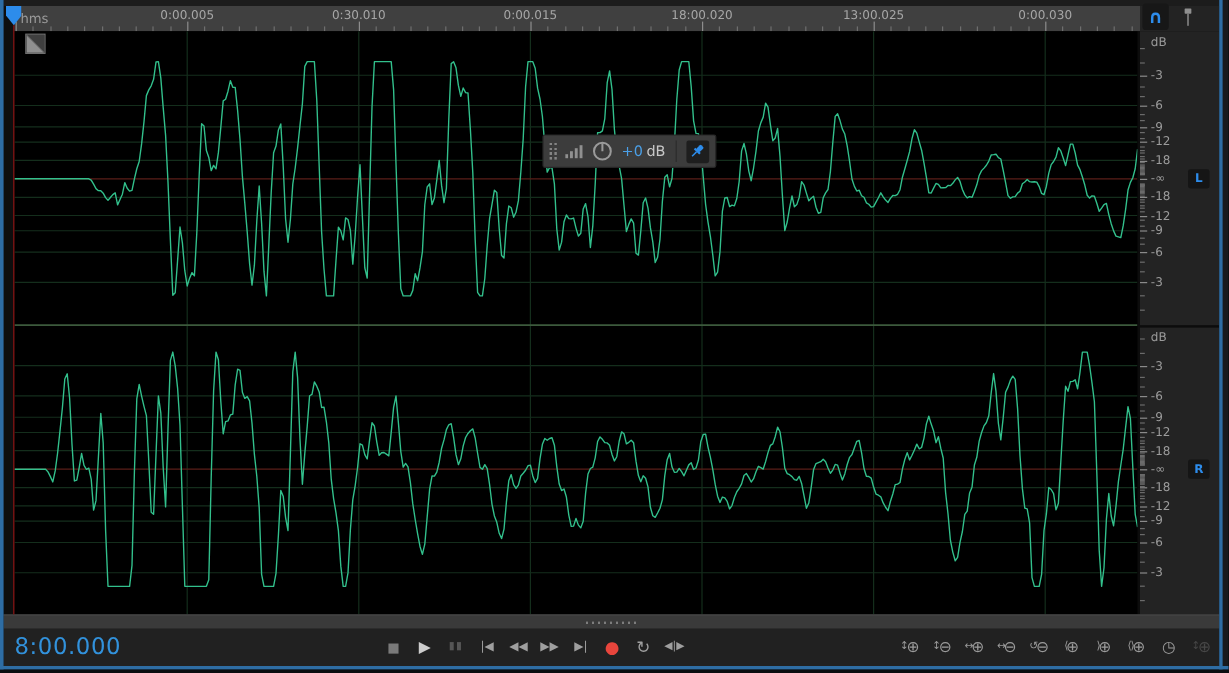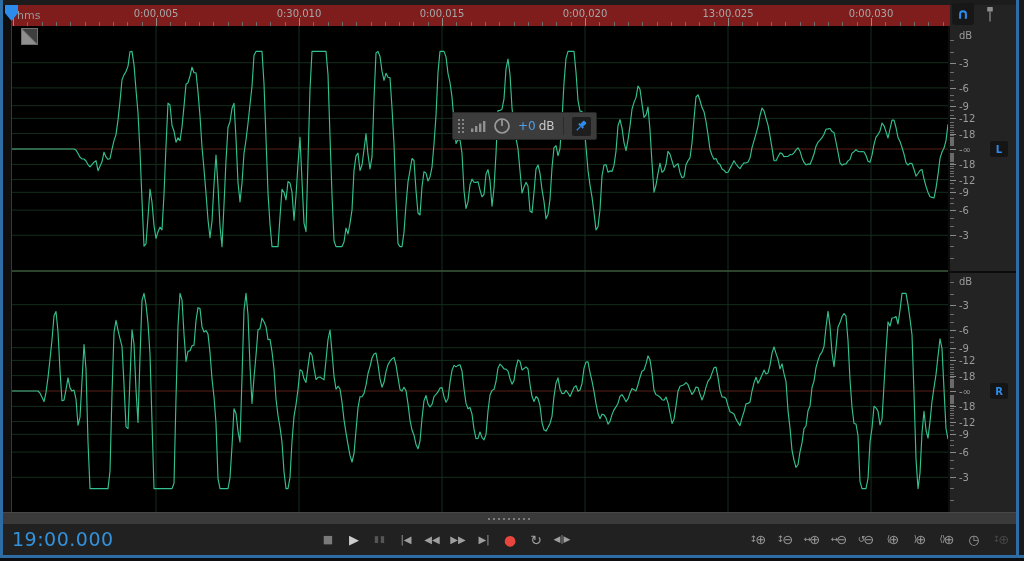--- a/index.html
+++ b/index.html
@@ -9,21 +9,21 @@
   
   #borderL{position:absolute;left:0;top:0;width:3px;height:561px;background:#2e6da4;z-index:40;}
   #borderR{position:absolute;left:1016px;top:0;width:3px;height:561px;background:#2e6da4;z-index:40;}
   #edgeR{position:absolute;left:1019px;top:0;width:5px;height:561px;background:#181a1e;z-index:40;}
   #borderB{position:absolute;left:0;top:555px;width:1024px;height:3px;background:#2e6da4;z-index:41;}
   #edgeB{position:absolute;left:0;top:558px;width:1024px;height:3px;background:#0b0d10;z-index:41;}
   #topStrip{position:absolute;left:3px;top:0;width:1016px;height:5px;background:#1c1c1c;}
   #leftGutter{position:absolute;left:3px;top:5px;width:9px;height:519px;background:#0e0e0e;}
 
   
-  #ruler{position:absolute;left:12px;top:5px;width:938px;height:21px;background:#7f1d1d;}
+  #ruler{position:absolute;left:12px;top:5px;width:938px;height:21px;background:#404040;}
   .tick{position:absolute;bottom:0;width:1px;height:4px;background:#6e6e6e;}
   .tick.major{height:8px;background:#8d8d8d;}
   .rlab{position:absolute;top:3px;width:64px;margin-left:-32px;text-align:center;font-size:10px;color:#a6a6a6;}
   #hmsLab{position:absolute;left:17px;top:9px;font-size:11px;color:#999;z-index:12;}
 
   #rulerCorner{position:absolute;left:950px;top:5px;width:66px;height:21px;background:#232323;}
   #snapBtn{position:absolute;left:2px;top:-2px;width:22px;height:22px;background:#171717;border-radius:3px;
            display:flex;align-items:center;justify-content:center;}
   #snapBtn span{color:#2d8ceb;font-size:15px;font-weight:bold;line-height:1;}
   #pinRuler{position:absolute;left:34px;top:1px;width:12px;height:18px;}
@@ -148,21 +148,21 @@
       <div class="tick" data-name="ruler-tick" style="left: 844.7px;"></div>
       <div class="tick major" data-name="ruler-tick" style="left: 859px;"></div>
       <div class="tick" data-name="ruler-tick" style="left: 873.3px;"></div>
       <div class="tick" data-name="ruler-tick" style="left: 887.6px;"></div>
       <div class="tick" data-name="ruler-tick" style="left: 901.9px;"></div>
       <div class="tick" data-name="ruler-tick" style="left: 916.2px;"></div>
       <div class="tick" data-name="ruler-tick" style="left: 930.5px;"></div>
       <div class="rlab" data-name="ruler-label" style="left: 144px;">0:00.005</div>
       <div class="rlab" data-name="ruler-label" style="left: 287px;">0:30.010</div>
       <div class="rlab" data-name="ruler-label" style="left: 430px;">0:00.015</div>
-      <div class="rlab" data-name="ruler-label" style="left: 573px;">0:00.020</div>
+      <div class="rlab" data-name="ruler-label" style="left: 573px;">18:00.020</div>
       <div class="rlab" data-name="ruler-label" style="left: 716px;">13:00.025</div>
       <div class="rlab" data-name="ruler-label" style="left: 859px;">0:00.030</div>
     </div>
   <div id="hmsLab" data-name="time-format-label">hms</div>
 
   <div id="rulerCorner" data-name="ruler-corner">
     <div id="snapBtn" data-name="snap-toggle-button">
       <span data-name="magnet-icon">∩</span>
     </div>
     <svg id="pinRuler" data-name="pin-icon" viewBox="0 0 12 18">
@@ -390,21 +390,21 @@
       <div class="stick" data-name="scale-tick" style="top: 369px; width: 3.5px;"></div>
       <div class="stick big" data-name="scale-tick" style="top: 365px; width: 6px;"></div>
       <div class="slab" data-name="scale-center-label" style="top: 361px;">-∞</div>
     </div>
 
   <div id="gripBar" data-name="panel-splitter">
     <div id="gripDots" data-name="splitter-grip-icon"></div>
   </div>
 
   <div id="bottomBar" data-name="status-bar">
-    <div id="timeDisplay" data-name="time-display">19:00.000</div>
+    <div id="timeDisplay" data-name="time-display">8:00.000</div>
     <div id="transport" data-name="transport-controls">
         <div class="tbtn" data-name="stop-button">
           <span data-name="stop-icon">■</span>
         </div>
         <div class="tbtn" data-name="play-button">
           <span data-name="play-icon">▶</span>
         </div>
         <div class="tbtn disabled" data-name="pause-button">
           <span data-name="pause-icon">▮▮</span>
         </div>

